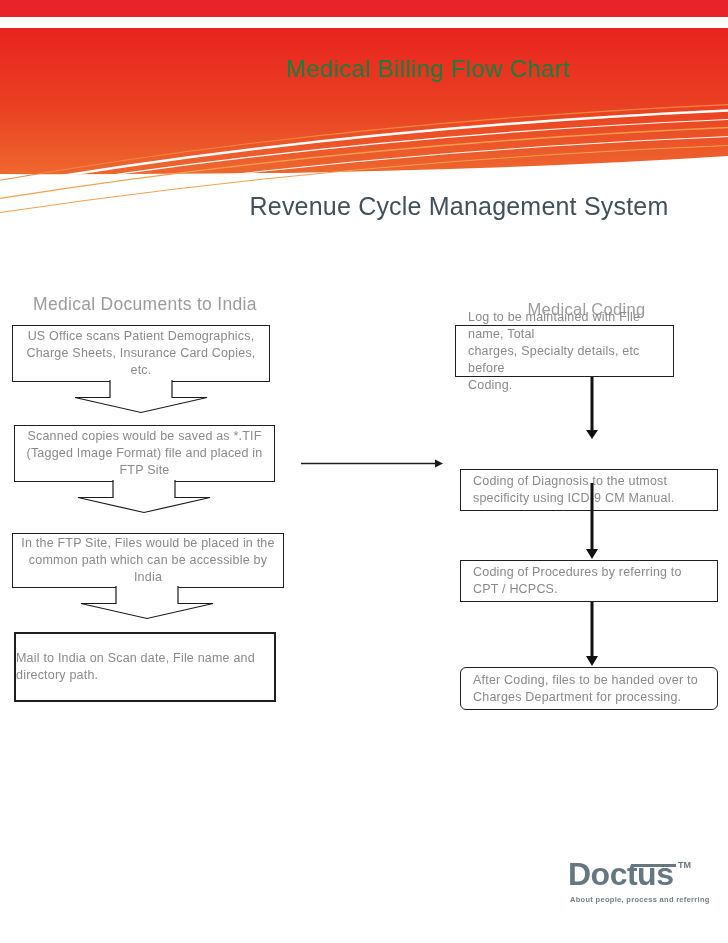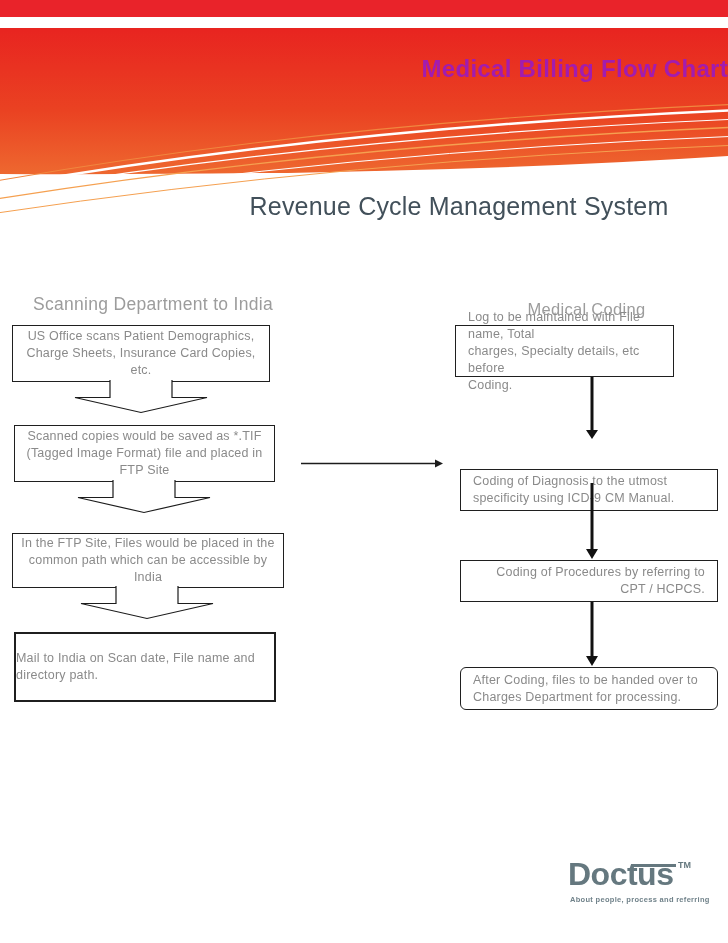--- a/index.html
+++ b/index.html
@@ -4,22 +4,22 @@
 <style>
   html,body{margin:0;padding:0;background:#ffffff;}
   .page{
     position:relative;width:728px;height:943px;background:#ffffff;overflow:hidden;
     font-family:"Liberation Sans","DejaVu Sans",sans-serif;
   }
   
   .banner{position:absolute;left:0;top:0;width:728px;height:220px;}
   .banner svg{position:absolute;left:0;top:0;}
   .banner-title{
-    position:absolute;left:128px;top:55px;width:600px;text-align:right;
-    color:#a21caf;font-size:24px;font-weight:700;letter-spacing:0.3px;
+    position:absolute;left:128px;top:55px;width:600px;text-align:center;
+    color:#15803d;font-size:24px;font-weight:400;letter-spacing:0.3px;
   }
   .subtitle{
     position:absolute;left:130px;top:192px;width:658px;text-align:center;
     color:#42505a;font-size:25px;font-weight:400;letter-spacing:0.2px;
   }
   
   .col-heading{position:absolute;color:#9c9c9c;font-weight:400;letter-spacing:0.3px;}
   .heading-left{left:33px;top:294px;font-size:17.5px;}
   .heading-right{left:455px;top:300px;width:263px;text-align:center;font-size:16.5px;}
   
@@ -29,21 +29,21 @@
     color:#8a8a8a;font-size:12.5px;line-height:1.36;letter-spacing:0.2px;
   }
   .fbox .txt{white-space:pre-line;display:block;width:100%;}
   .L1{left:12px; top:325px;width:258px;height:57px;text-align:center;}
   .L2{left:14px; top:425px;width:261px;height:57px;text-align:center;}
   .L3{left:12px; top:533px;width:272px;height:55px;text-align:center;}
   .L4{left:14px; top:632px;width:262px;height:70px;text-align:left;border-width:2px;
       justify-content:flex-start;padding:0 0;}
   .R1{left:455px;top:325px;width:219px;height:52px;text-align:left;justify-content:flex-start;padding:0 12px;}
   .R2{left:460px;top:441px;width:258px;height:42px;text-align:left;justify-content:flex-start;padding:0 12px;margin-top:28px;}
-  .R3{left:460px;top:560px;width:258px;height:42px;text-align:right;justify-content:flex-start;padding:0 12px;}
+  .R3{left:460px;top:560px;width:258px;height:42px;text-align:left;justify-content:flex-start;padding:0 12px;}
   .R4{left:460px;top:667px;width:258px;height:43px;text-align:left;justify-content:flex-start;padding:0 12px;border-radius:6px;}
   
   .arrow-svg{position:absolute;overflow:visible;}
   .A1{left:74px;top:381px;}
   .A2{left:77px;top:481px;}
   .A3{left:80px;top:587px;}
   .V1{left:585px;top:377px;}
   .V2{left:585px;top:483px;}
   .V3{left:585px;top:602px;}
   .H1{left:300px;top:456px;}
@@ -81,21 +81,21 @@
       <path d="M-10,194 Q335,136 740,119" fill="none" stroke="#ffffff" stroke-width="1.2"></path>
       <path d="M-10,200 Q340,144 740,127" fill="none" stroke="#f5a050" stroke-width="1.4"></path>
       <path d="M-10,207 Q345,152 740,136" fill="none" stroke="#ffffff" stroke-width="1"></path>
       <path d="M-10,214 Q350,160 740,145" fill="none" stroke="#f5a050" stroke-width="1"></path>
     </svg>
     <div class="banner-title">Medical Billing Flow Chart</div>
   </div>
 
   <div class="subtitle">Revenue Cycle Management System</div>
 
-  <div class="col-heading heading-left">Scanning Department to India</div>
+  <div class="col-heading heading-left">Medical Documents to India</div>
   <div class="col-heading heading-right">Medical Coding</div>
 
   <div class="fbox L1">
     <span class="txt">US Office scans Patient Demographics,
 Charge Sheets, Insurance Card Copies,
 etc.</span>
   </div>
   <div class="fbox L2">
     <span class="txt">Scanned copies would be saved as *.TIF
 (Tagged Image Format)  file and placed in

